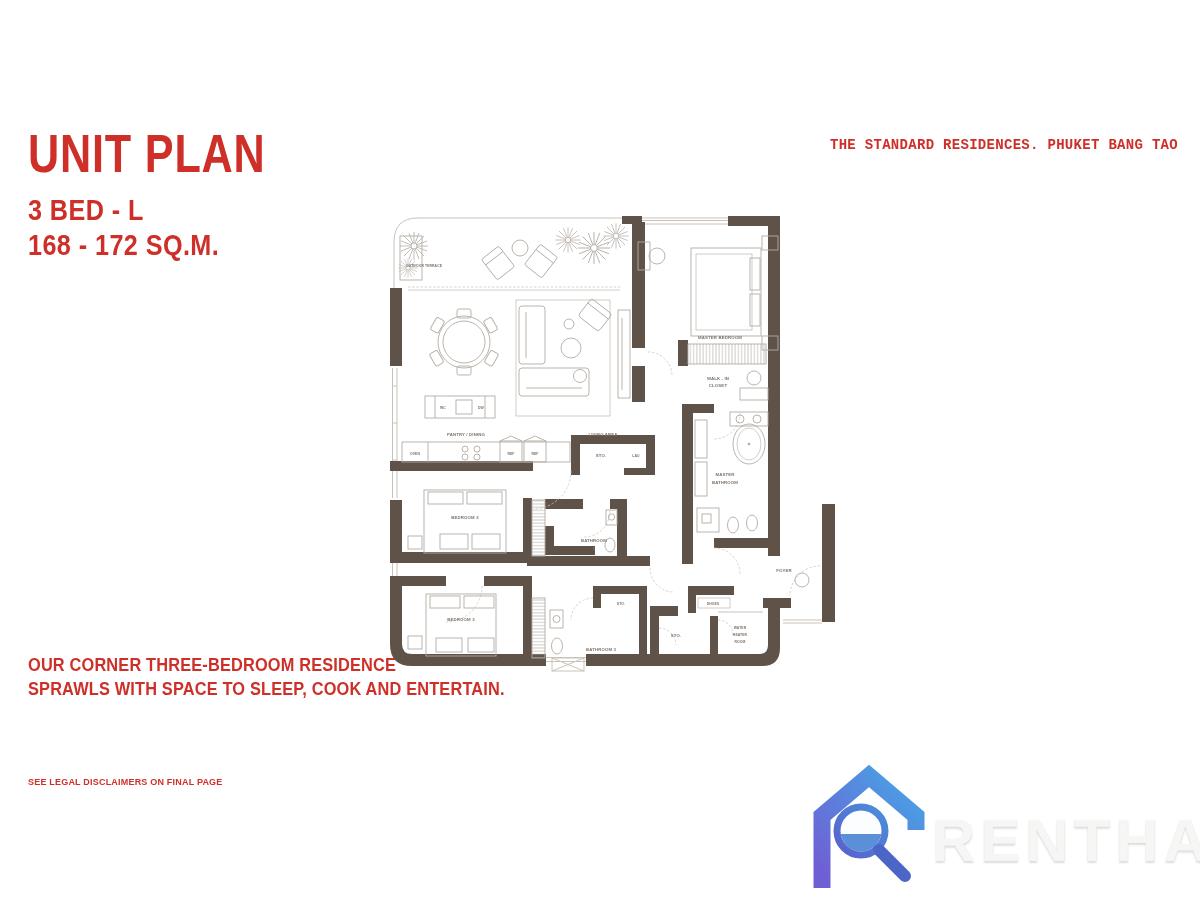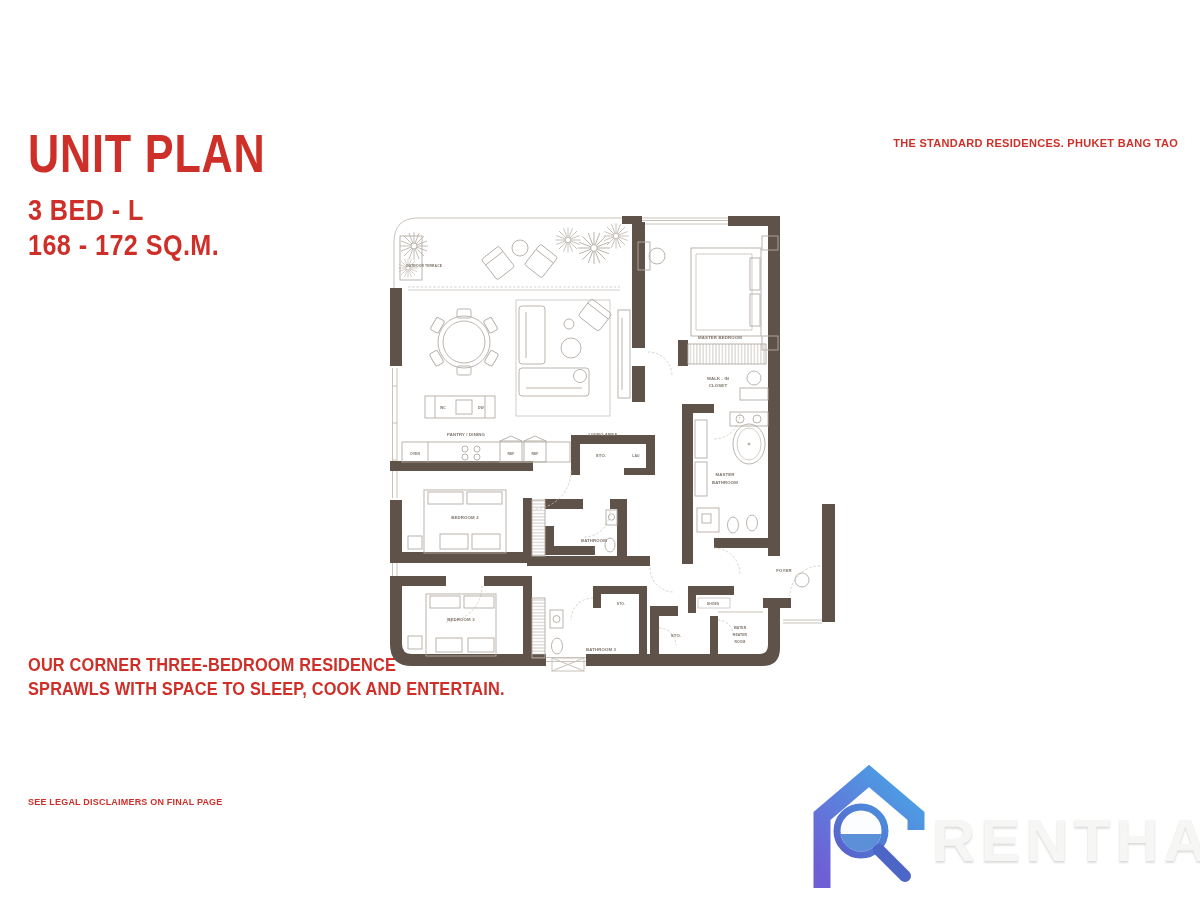--- a/index.html
+++ b/index.html
@@ -3,25 +3,25 @@
 <meta charset="utf-8">
 <style>
   html,body{margin:0;padding:0;}
   body{width:1200px;height:900px;background:#ffffff;position:relative;overflow:hidden;
        font-family:"Liberation Sans",sans-serif;}
   .red{color:#CE3029;}
   #title{position:absolute;left:28px;top:126px;font-size:54px;font-weight:bold;
          letter-spacing:1px;transform:scaleX(0.80);transform-origin:left top;line-height:1;}
   #subtitle{position:absolute;left:28px;top:193px;font-size:30px;font-weight:bold;
          transform:scaleX(0.84);transform-origin:left top;line-height:1.16;letter-spacing:0.5px;}
-  #brand{position:absolute;right:22px;top:137px;font-size:11px;font-weight:bold;
-         letter-spacing:0.3px;}
+  #brand{position:absolute;right:22px;top:137px;font-size:14px;font-weight:bold;
+         letter-spacing:0.3px;font-family:Liberation Mono, monospace;}
   #desc{position:absolute;left:28px;top:653px;font-size:19px;font-weight:bold;
         transform:scaleX(0.86);transform-origin:left top;line-height:1.28;letter-spacing:0.2px;}
-  #legal{position:absolute;left:28px;top:797px;font-size:9px;font-weight:bold;letter-spacing:0.2px;}
+  #legal{position:absolute;left:28px;top:777px;font-size:9px;font-weight:bold;letter-spacing:0.2px;}
   #plan{position:absolute;left:388px;top:208px;width:450px;height:466px;}
   #wm{position:absolute;left:808px;top:764px;width:380px;height:130px;}
   #wm-logo{position:absolute;left:0;top:0;}
   #wm-text{position:absolute;left:124px;top:42px;font-size:60px;font-weight:bold;
            letter-spacing:5px;color:#f6f6f4;
            text-shadow:0 2px 2px rgba(160,160,160,0.35), 0 0 1px rgba(200,200,200,0.4);}
   svg text{font-family:"Liberation Sans",sans-serif;}
   .lbl{font-size:4.3px;font-weight:bold;fill:#7d7369;letter-spacing:0.15px;text-anchor:middle;}
   .lbl-s{font-size:3.4px;font-weight:bold;fill:#7d7369;letter-spacing:0.1px;text-anchor:middle;}
 </style>

